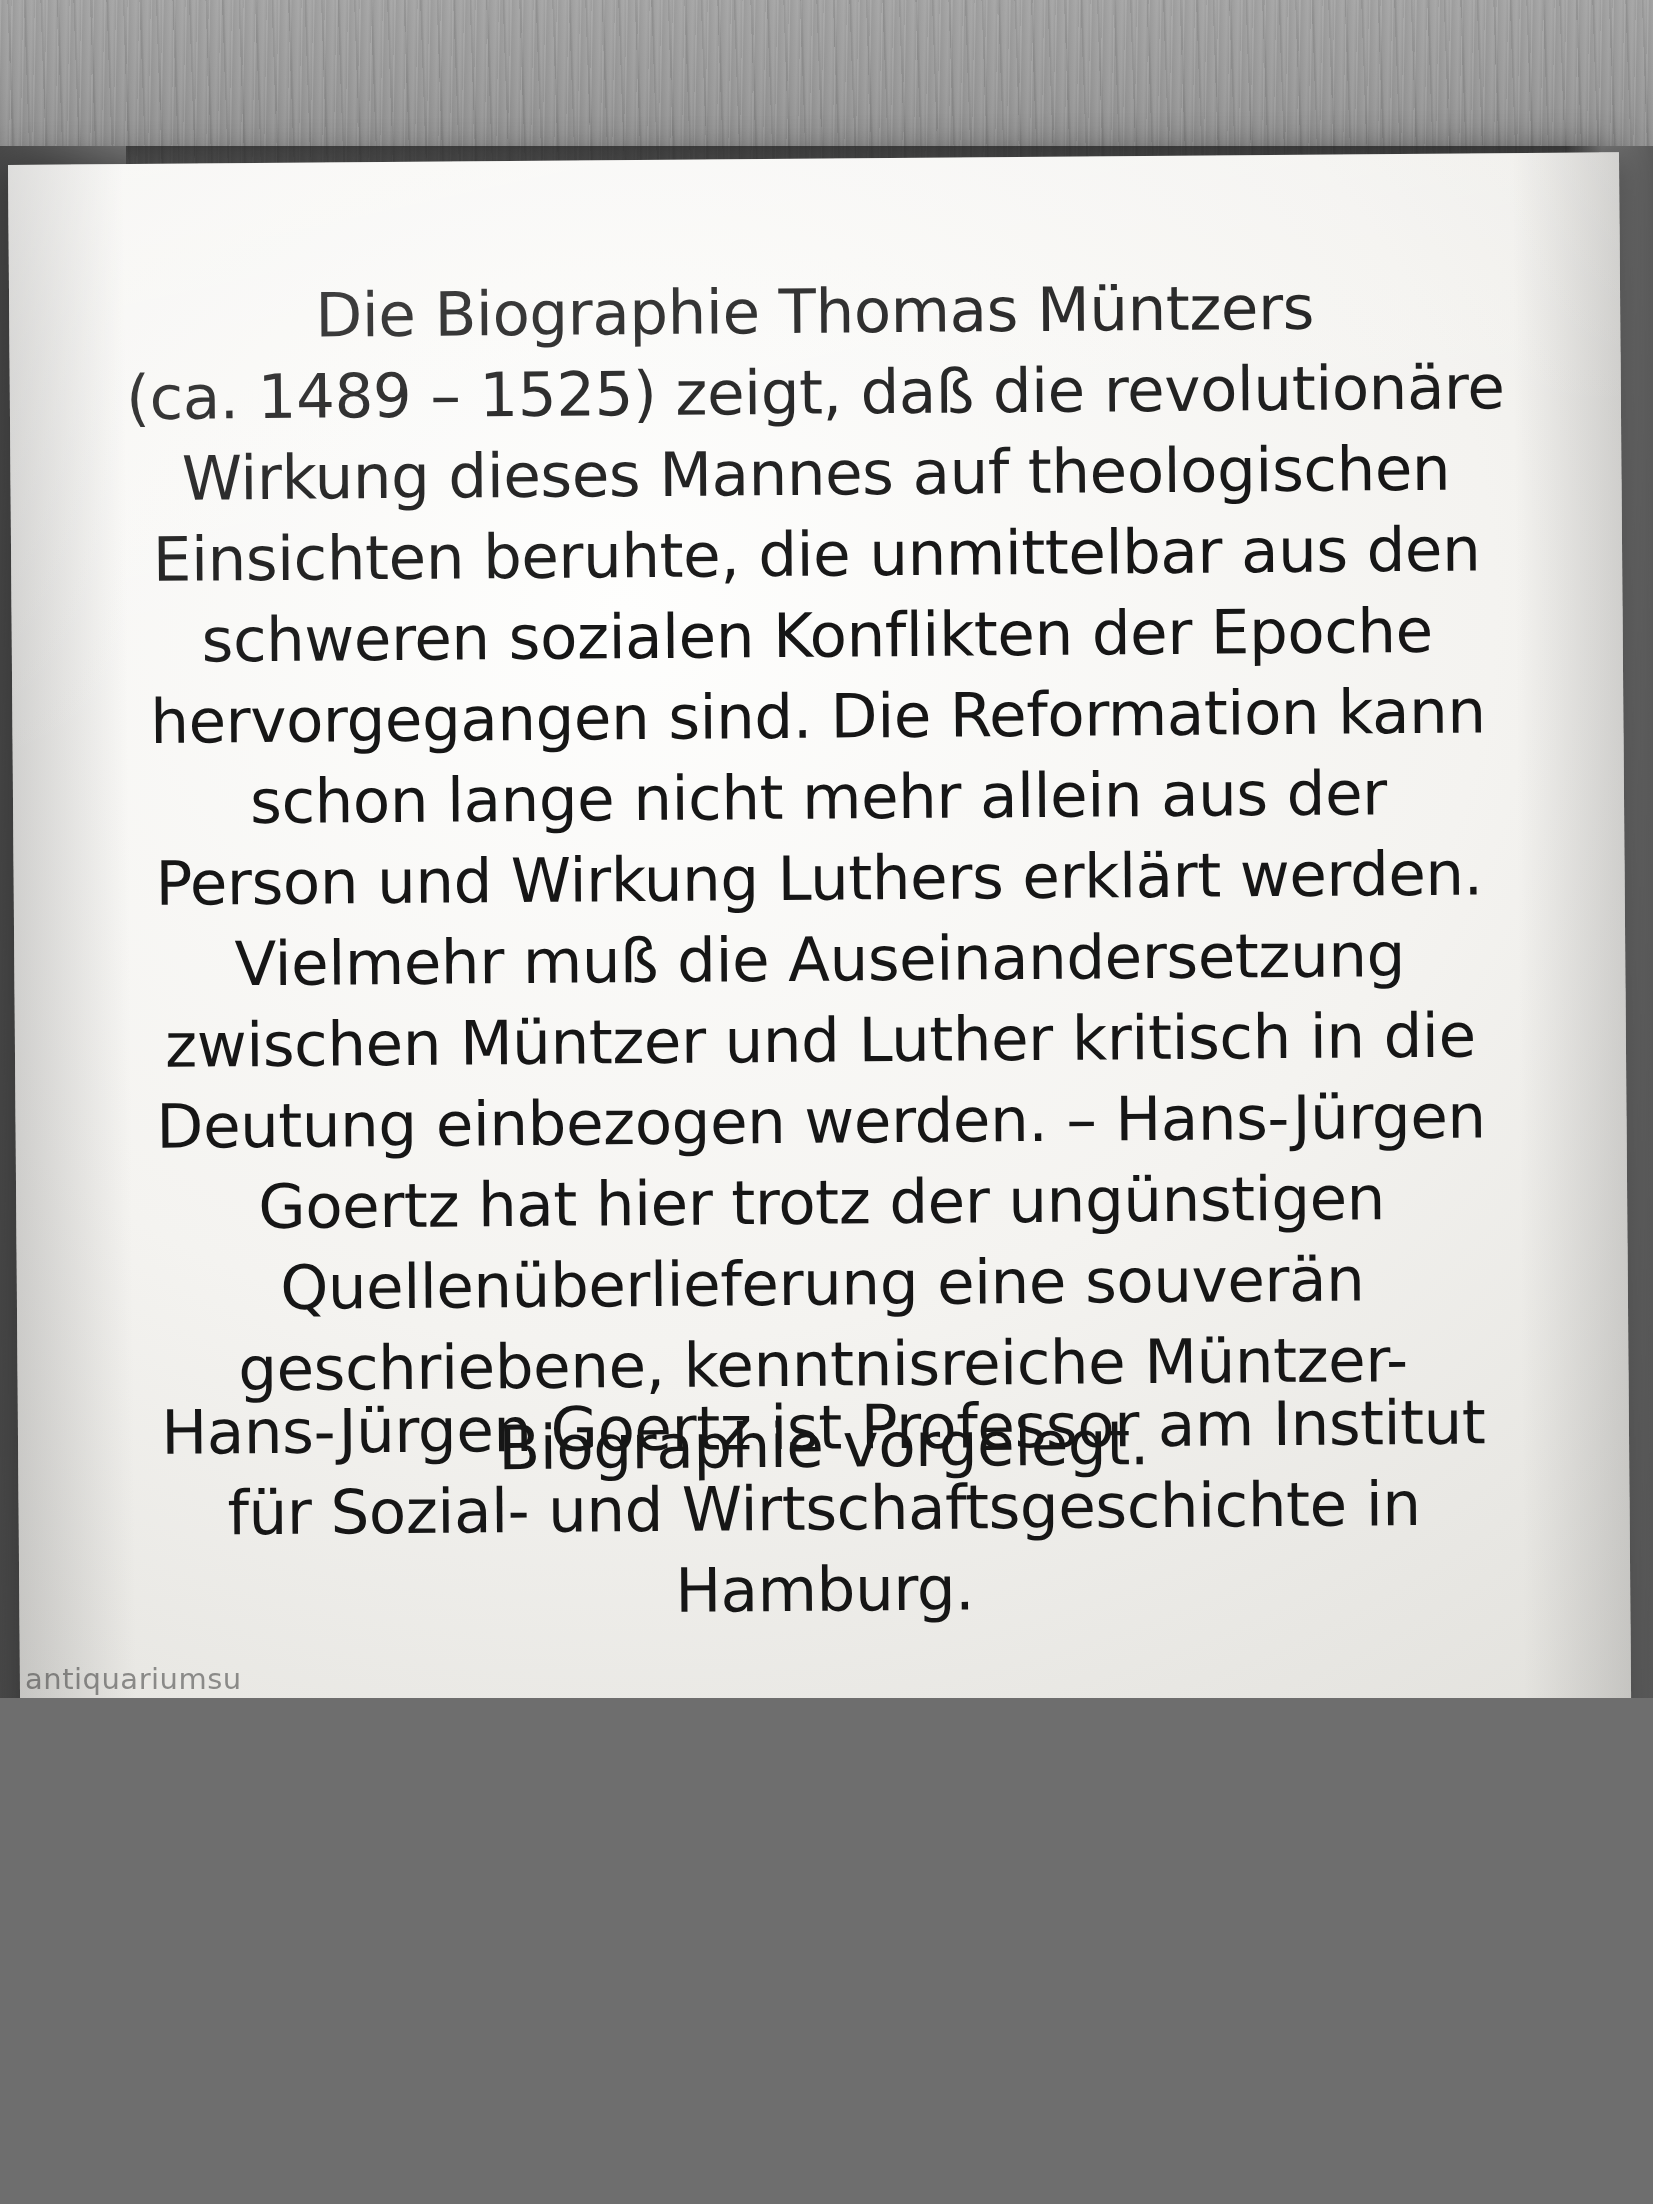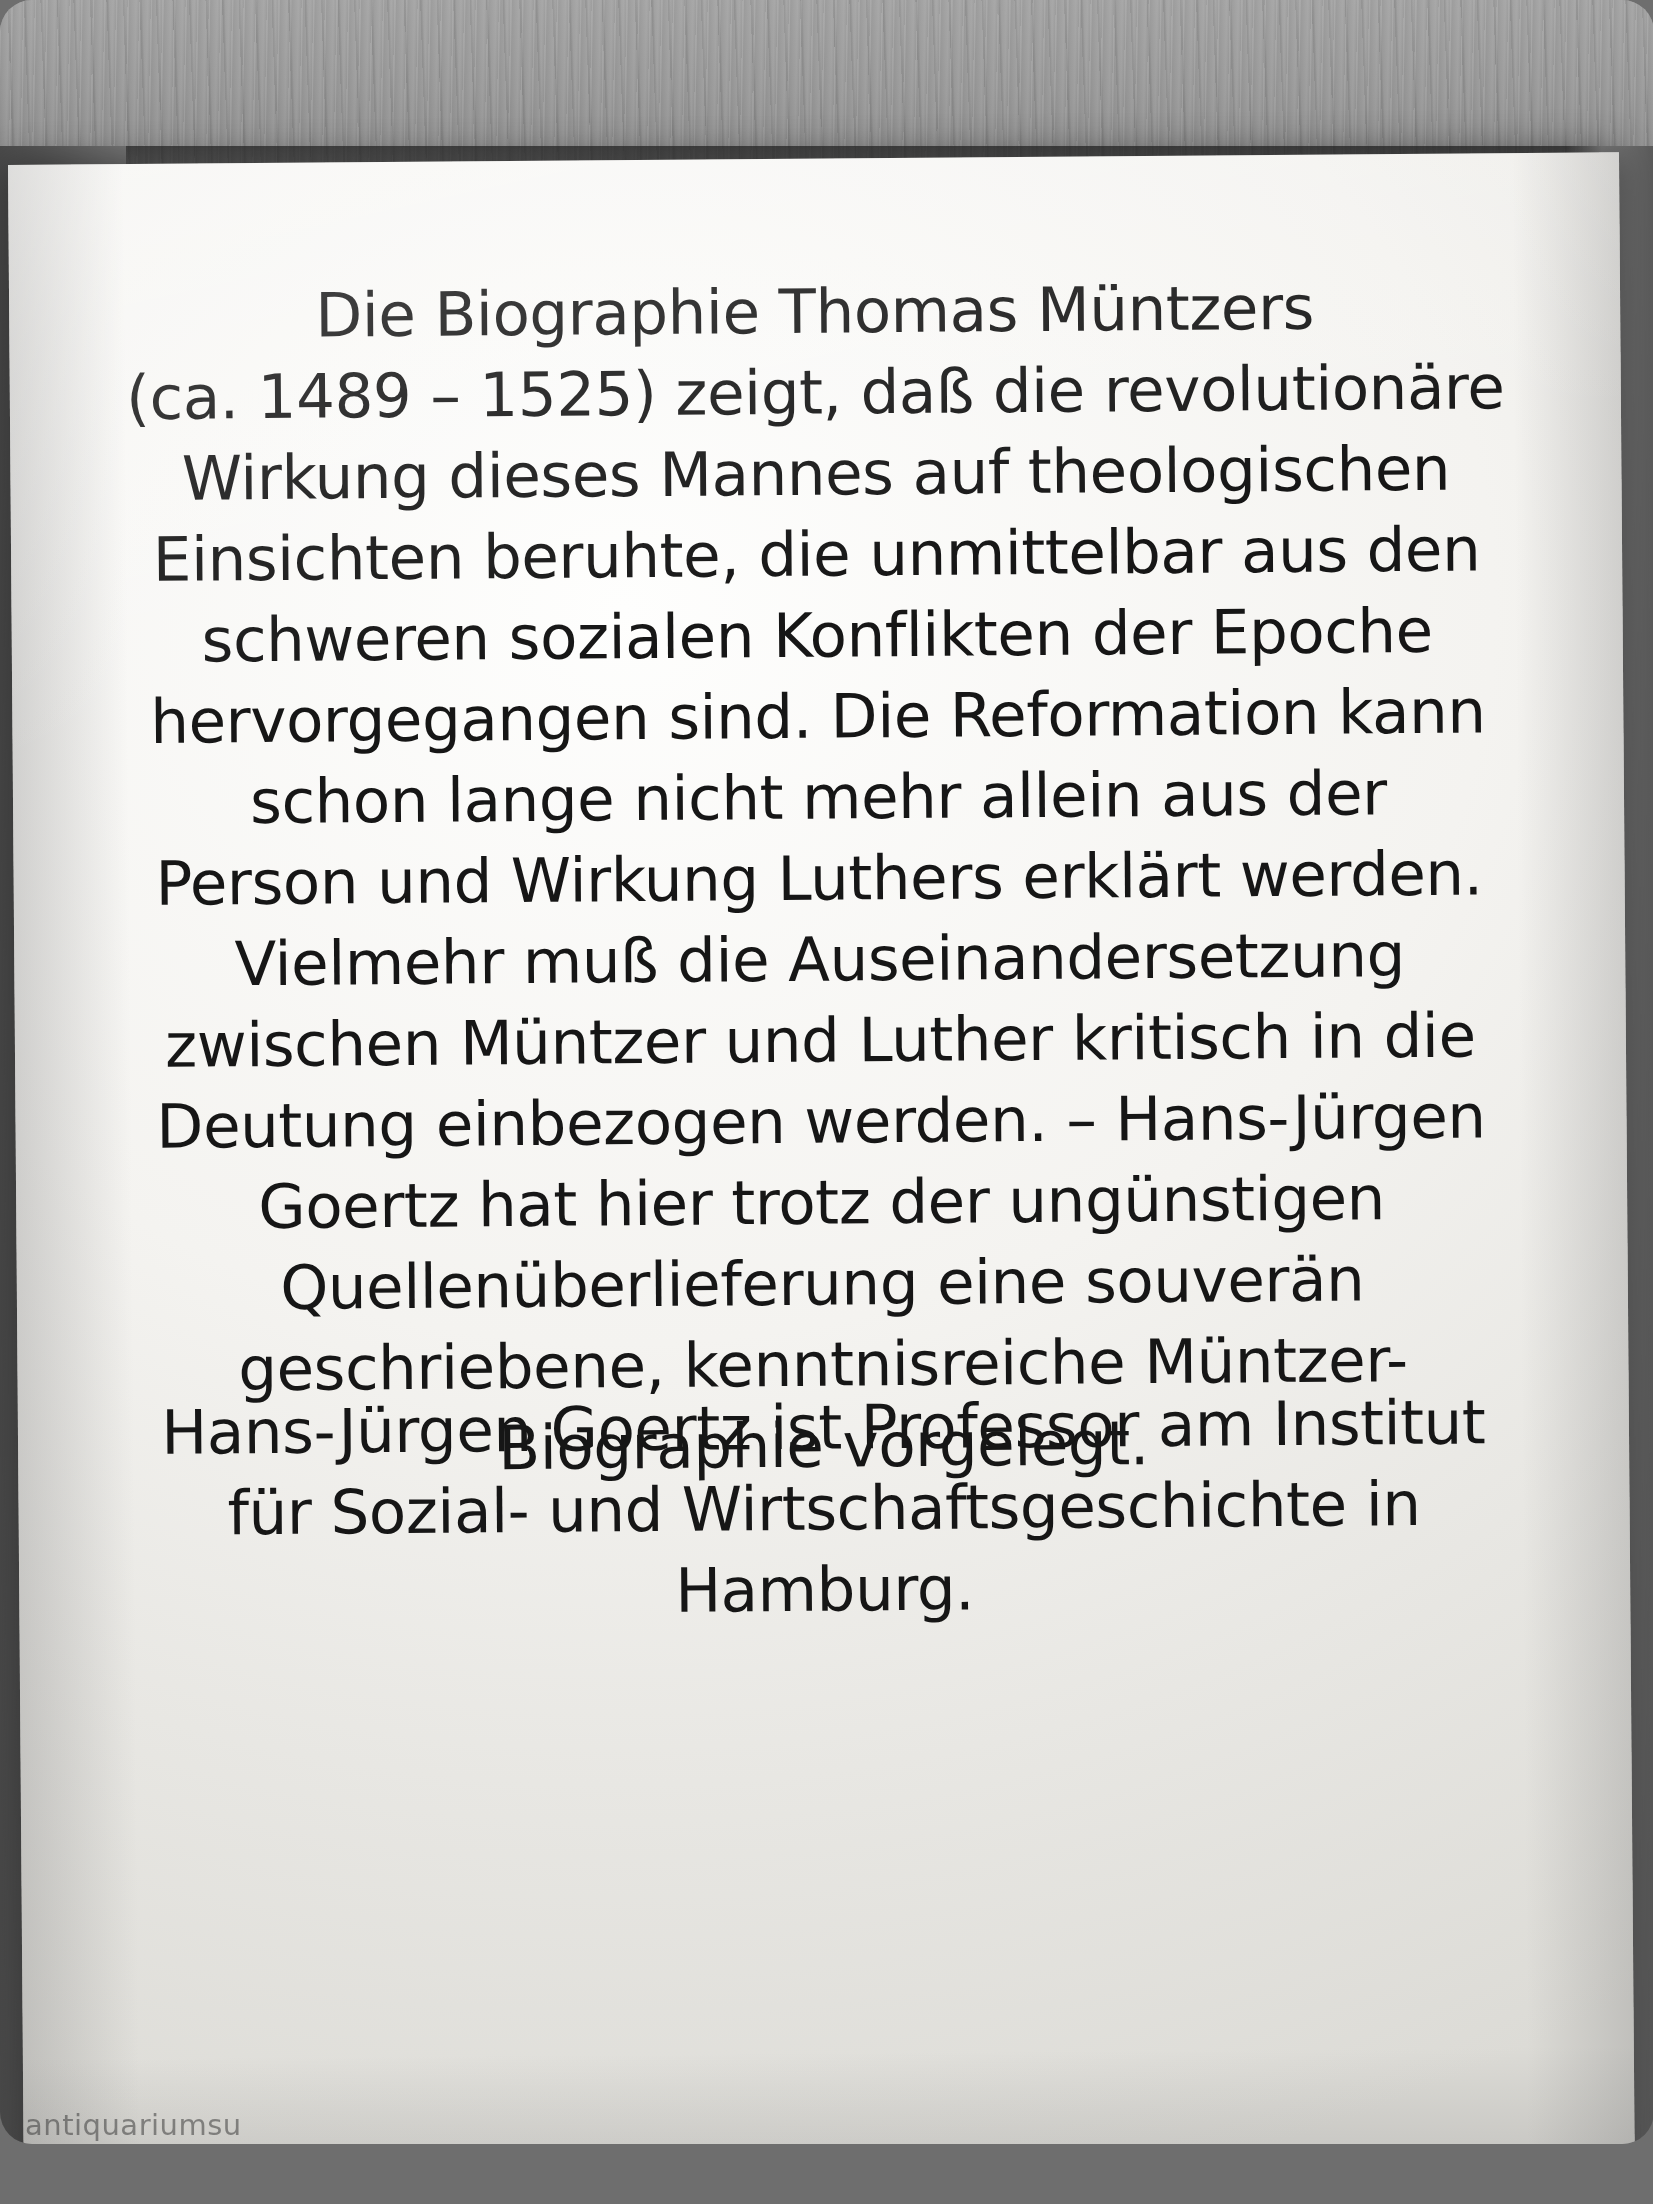--- a/index.html
+++ b/index.html
@@ -11,25 +11,24 @@
     width: 1654px;
     height: 2205px;
     overflow: hidden;
     font-family: "DejaVu Serif", serif;
   }
 
   
   #photo {
     position: relative;
     width: 1654px;
-    height: 2144px;
+    height: 1698px;
     background:
       linear-gradient(180deg, #8f8f8f 0%, #7e7e7e 40%, #6a6a6a 100%);
     overflow: hidden;
-    border-radius: 32px;
   }
   
   #cloth {
     position: absolute;
     left: 0; top: 0;
     width: 1654px;
     height: 262px;
     background:
       repeating-linear-gradient(91deg,
         rgba(255,255,255,0.07) 0px,

